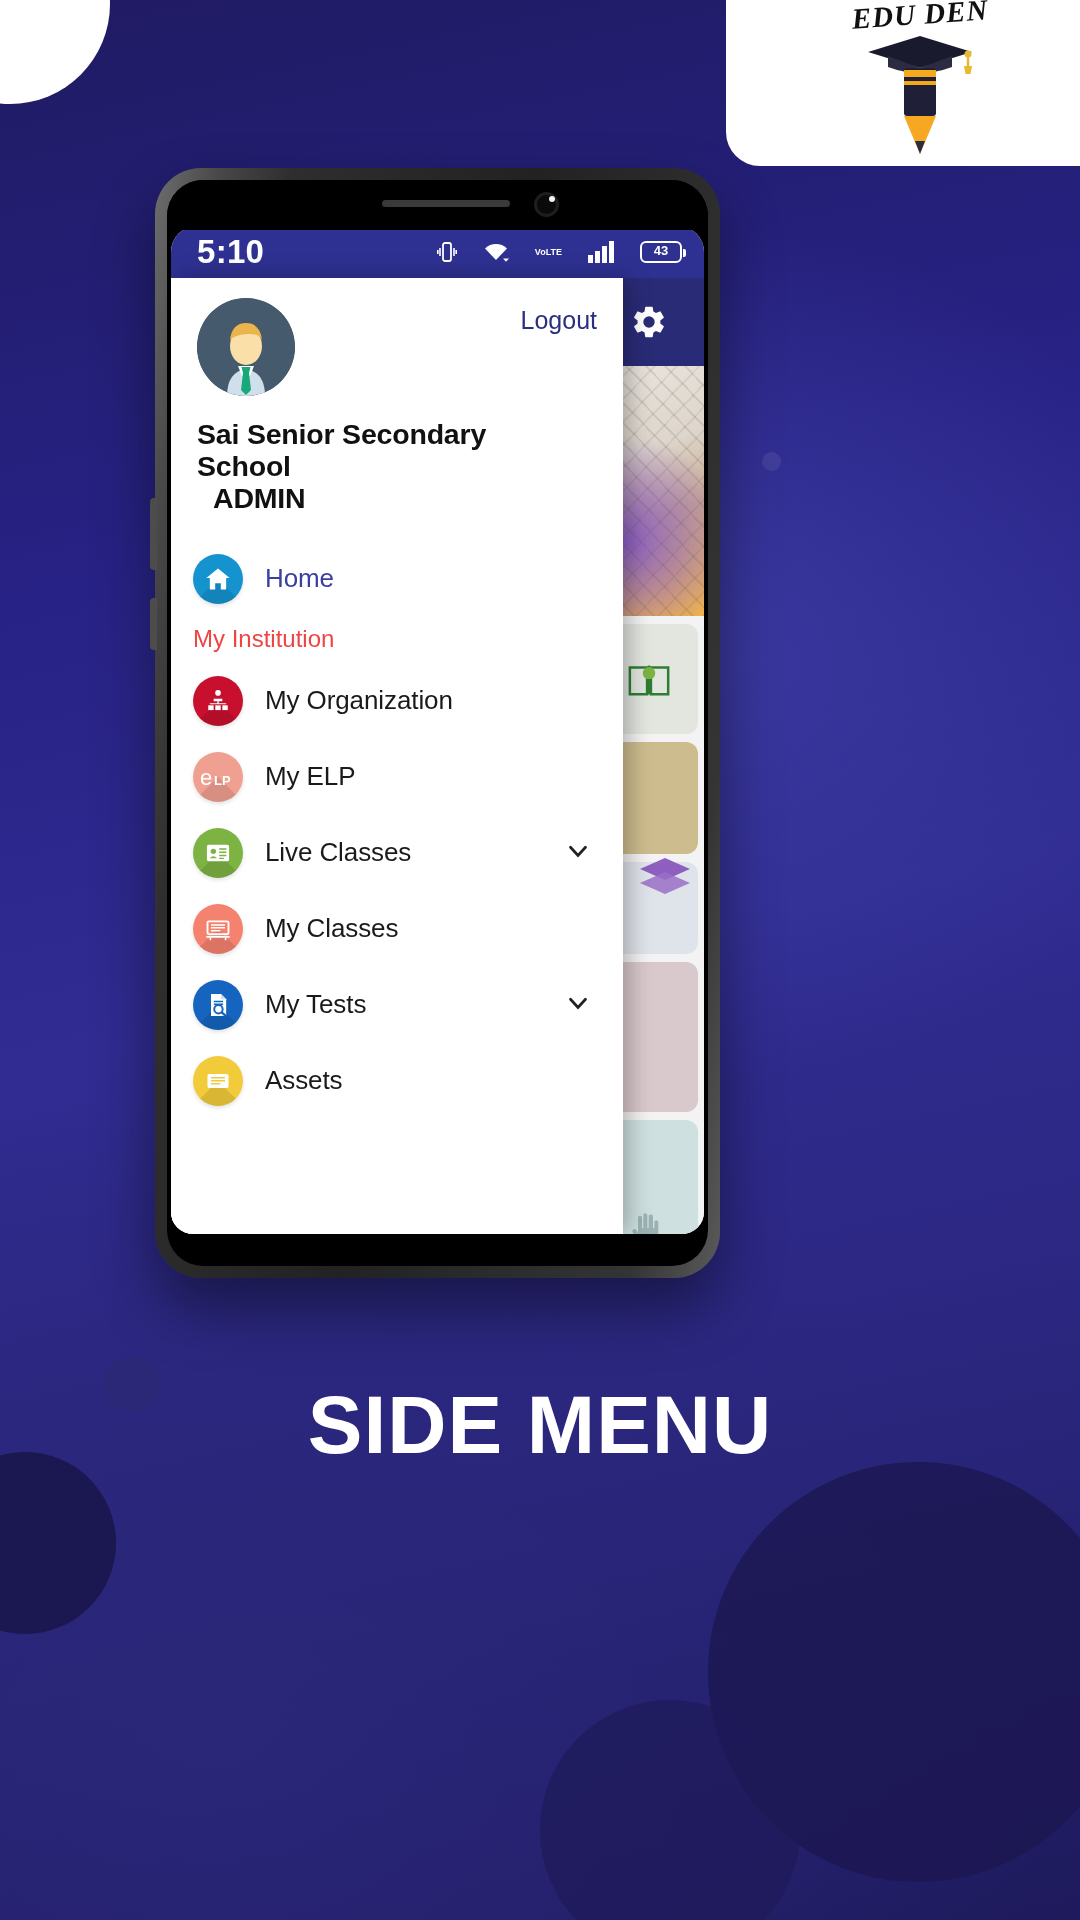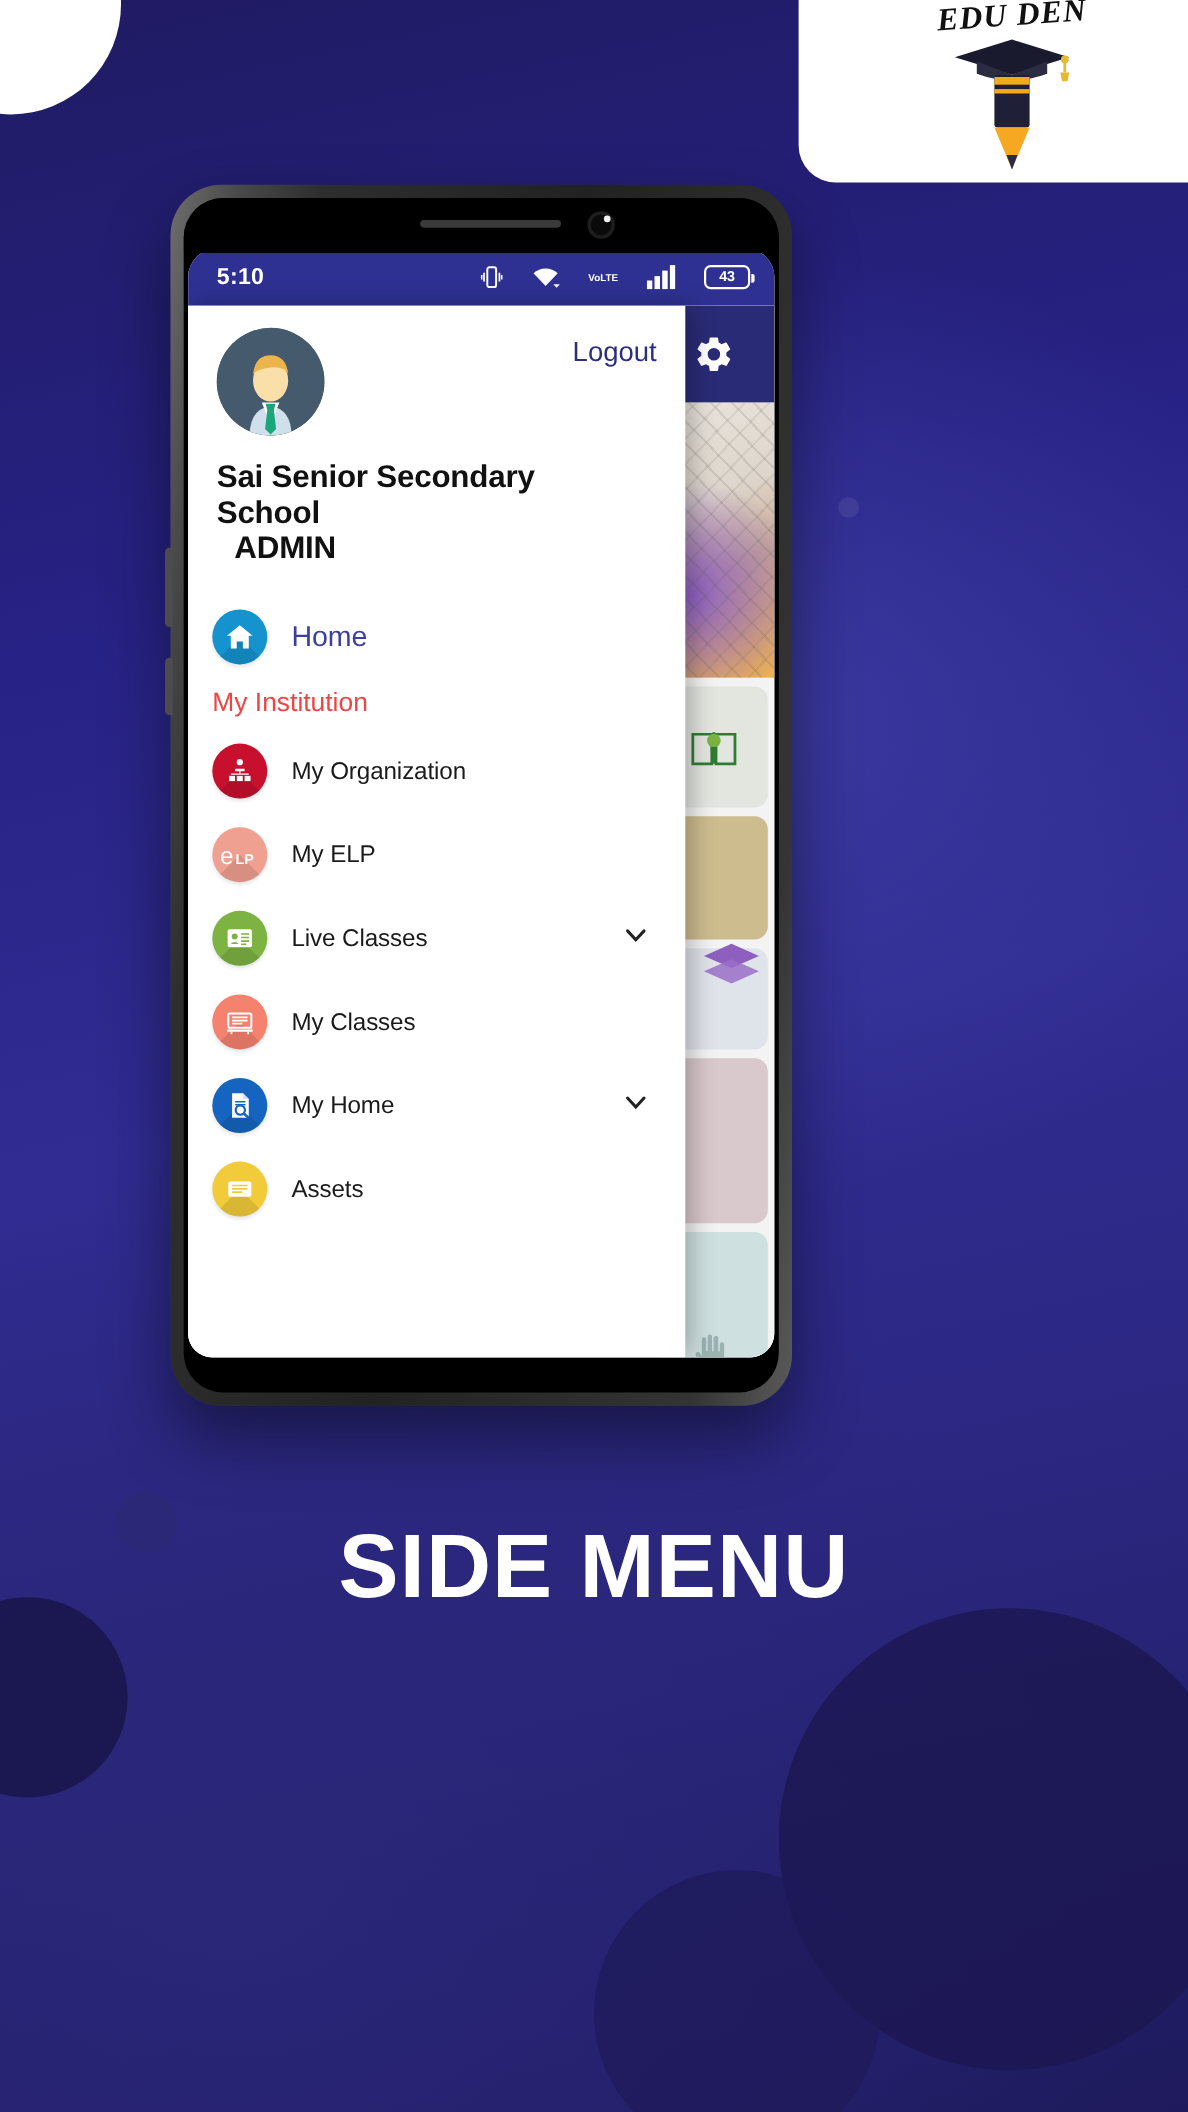--- a/index.html
+++ b/index.html
@@ -113,21 +113,21 @@
     overflow:hidden;
   }
 
   
   #status-bar {
     height:52px; background:#2e3191;
     display:flex; align-items:center;
     padding:0 22px 0 26px;
     color:#fff;
   }
-  #status-time { font-size:21px; font-weight:bold; letter-spacing:.3px; }
+  #status-time { font-size:33px; font-weight:bold; letter-spacing:.3px; }
   #status-icons {
     margin-left:auto; display:flex; align-items:center; gap:26px;
   }
   .sb-ico { display:flex; align-items:center; }
   #volte-ico {
     font-size:9px; line-height:9px; font-weight:bold; text-align:center;
   }
   #battery {
     position:relative; width:42px; height:22px;
     border:2.5px solid #fff; border-radius:6px;
@@ -220,21 +220,21 @@
     box-shadow:0 2px 4px rgba(0,0,0,.12);
   }
   .menu-ico::after {
     content:""; position:absolute; left:50%; top:50%;
     width:80px; height:80px;
     background:rgba(0,0,0,.10);
     transform:rotate(45deg);
     transform-origin:0 0;
   }
   .menu-label {
-    margin-left:22px; font-size:22px; color:#1a1a1a;
+    margin-left:22px; font-size:26px; color:#1a1a1a;
     letter-spacing:-.1px; white-space:nowrap;
   }
   .menu-row[data-accent="home"] .menu-label {
     color:#3b3f9e; font-size:26px;
   }
   .chev { margin-left:auto; margin-right:8px; }
   .section-head {
     padding:8px 22px 10px 22px;
     font-size:24px; color:#ef4444; font-weight:500;
   }
@@ -447,21 +447,21 @@
             <div class="menu-row">
               <span class="menu-ico" style="background:#1565c0">
                 <svg width="28" height="28" viewBox="0 0 24 24" style="position:relative;z-index:2">
                   <path d="M6 2.5 h8.5 L19 7 v14.5 H6 z" fill="#fff"></path>
                   <path d="M14.5 2.5 V7 H19" fill="#cfe0f5"></path>
                   <path d="M8.4 9 h8 M8.4 11.4 h8" stroke="#1565c0" stroke-width="1.2"></path>
                   <circle cx="12.4" cy="15.6" r="3.6" fill="none" stroke="#1565c0" stroke-width="1.7"></circle>
                   <path d="M15.2 18.3 L18.4 21.2" stroke="#1565c0" stroke-width="2" stroke-linecap="round"></path>
                 </svg>
               </span>
-              <span class="menu-label">My Home</span>
+              <span class="menu-label">My Tests</span>
               <span class="chev">
                 <svg width="30" height="30" viewBox="0 0 24 24">
                     <path d="M6 9 L12 15.5 L18 9" stroke="#222" stroke-width="2.2" fill="none" stroke-linecap="round"></path>
                   </svg>
               </span>
             </div>
 
             <div class="menu-row">
               <span class="menu-ico" style="background:#f2cb3a">
                 <svg width="28" height="28" viewBox="0 0 24 24" style="position:relative;z-index:2">

